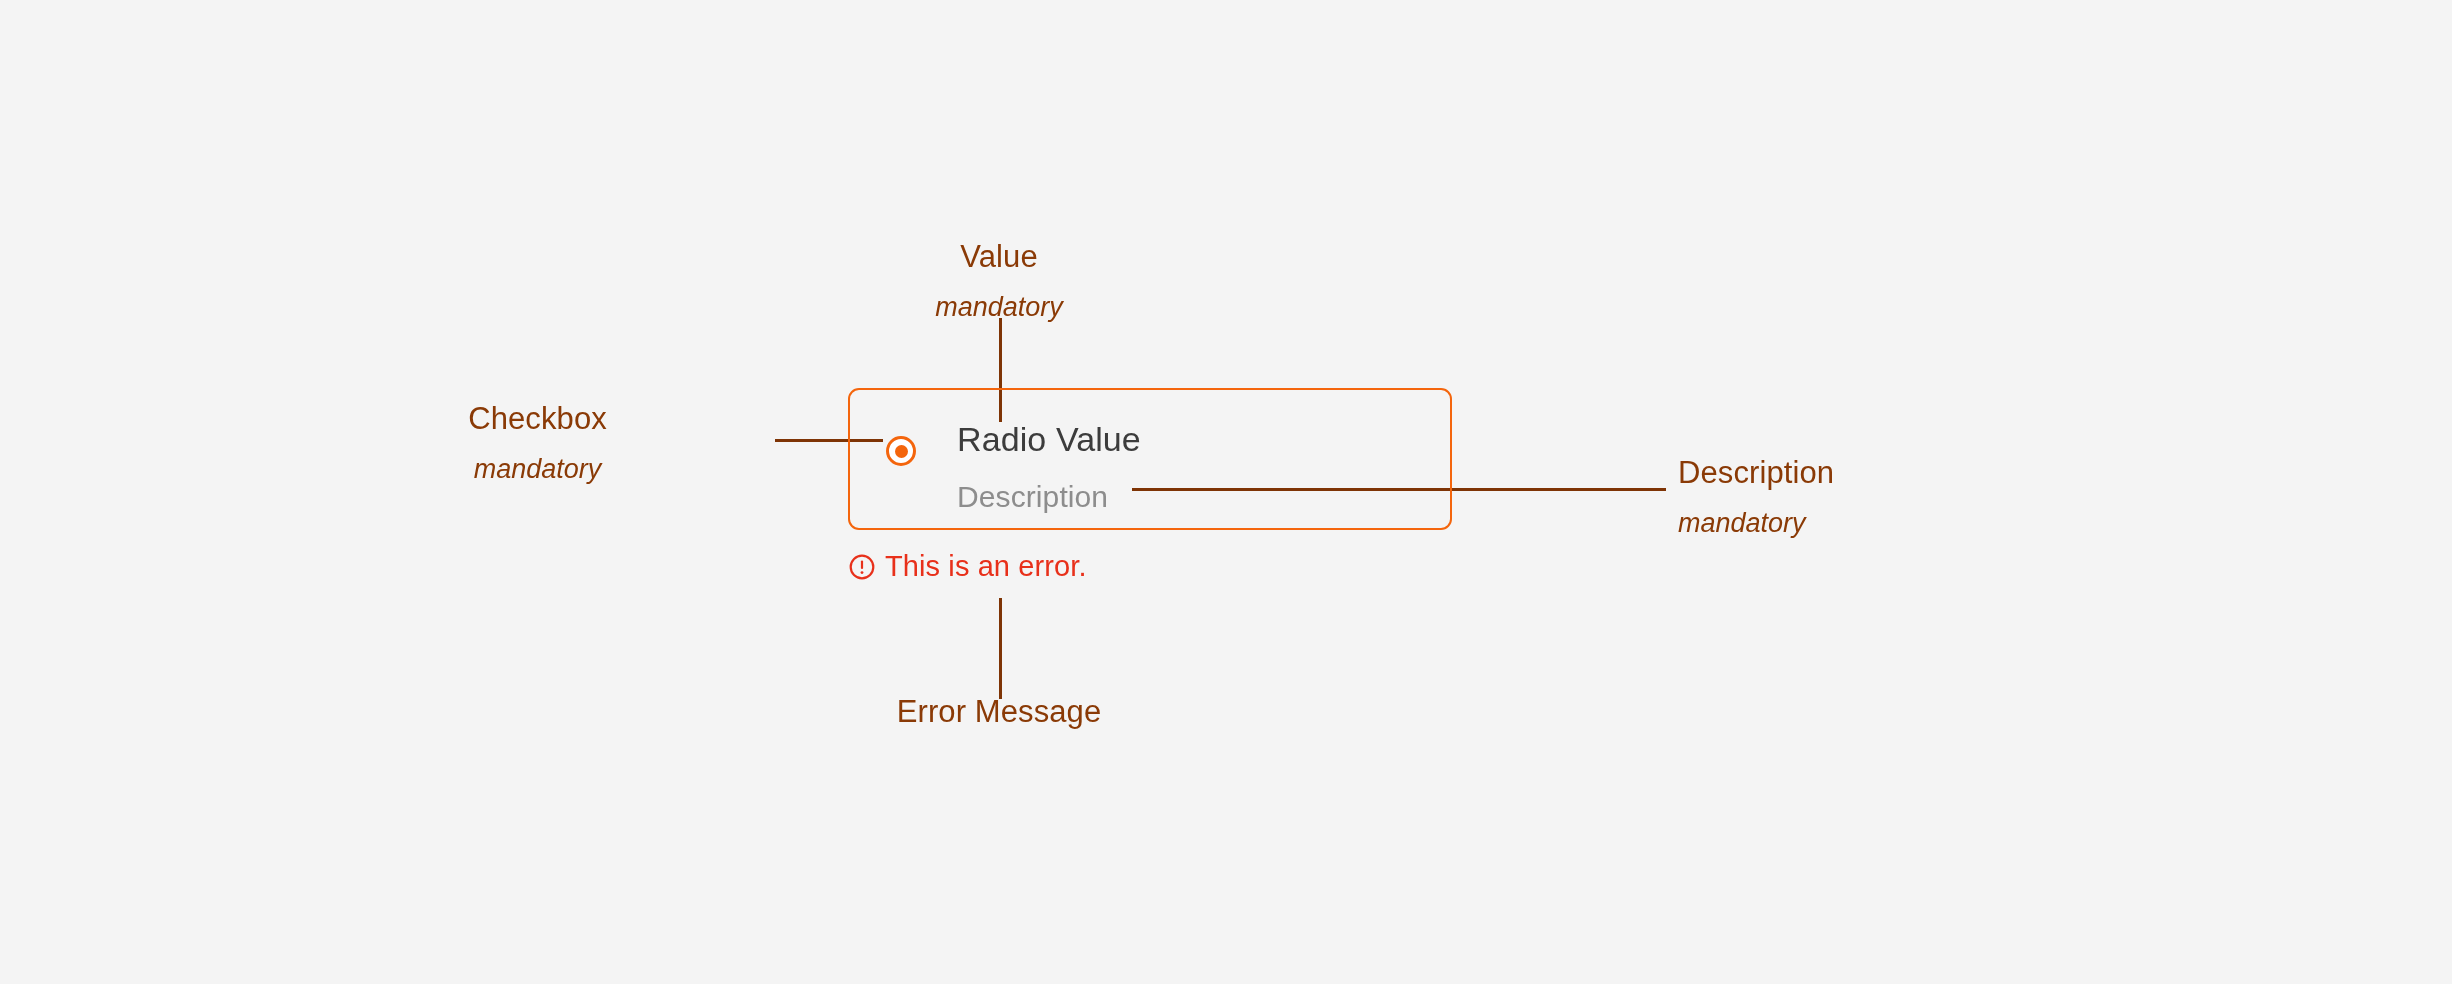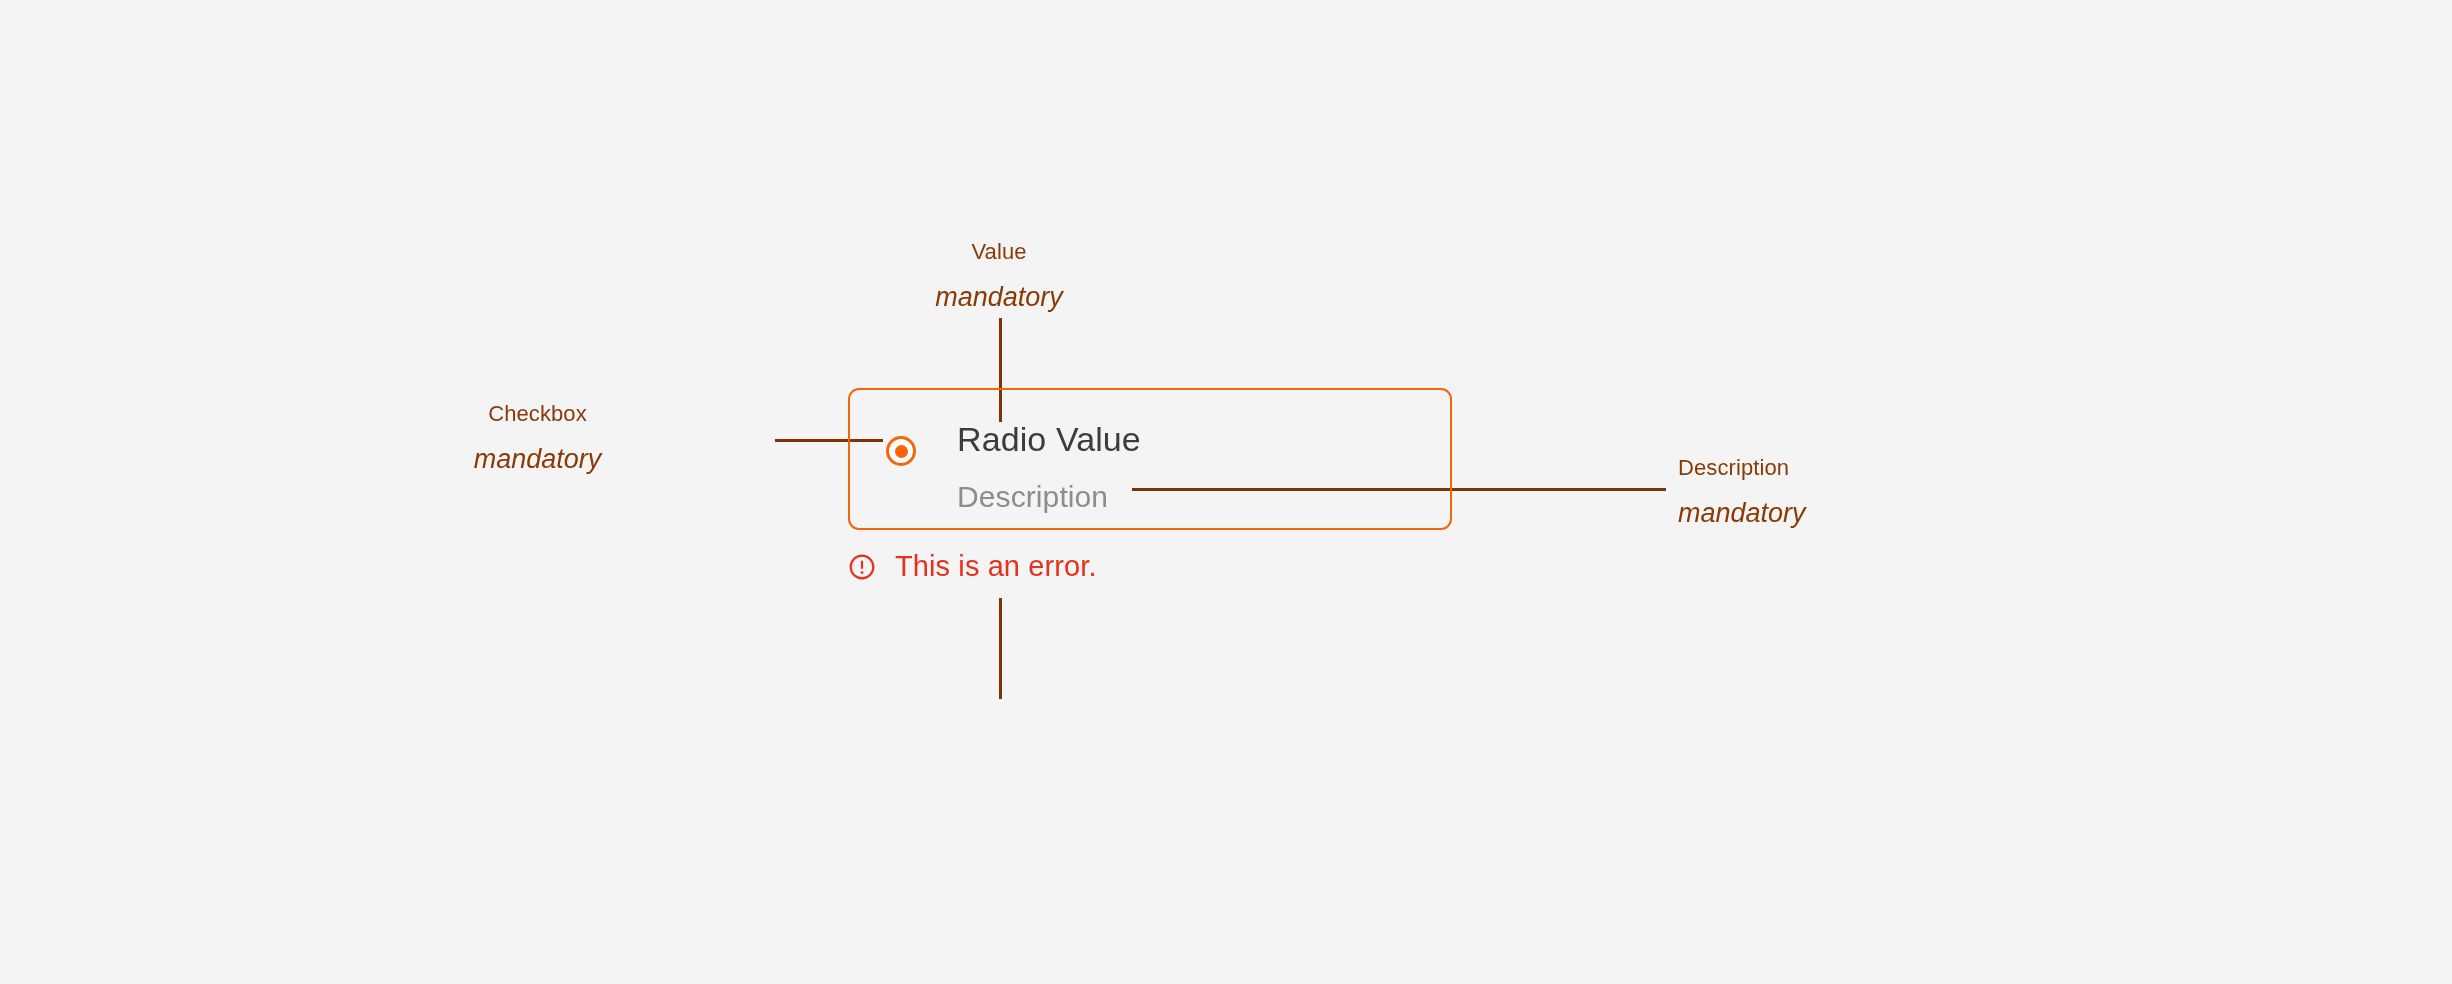--- a/index.html
+++ b/index.html
@@ -23,21 +23,21 @@
   
   .anno {
     position: absolute;
     color: #8a3a06;
     line-height: 1.12;
     white-space: nowrap;
     user-select: none;
   }
   .anno .anno-title {
     display: block;
-    font-size: 22px;
+    font-size: 31px;
     font-weight: 400;
     letter-spacing: 0.1px;
     color: #8a3a06;
   }
   .anno .anno-sub {
     display: block;
     font-size: 27px;
     font-style: italic;
     font-weight: 400;
     color: #8a3a06;
@@ -109,21 +109,21 @@
     letter-spacing: 0.1px;
   }
 
   
   #error-row {
     position: absolute;
     left: 849px;
     top: 552px;
     display: flex;
     align-items: center;
-    gap: 20px;
+    gap: 10px;
     z-index: 6;
   }
   #error-icon {
     width: 26px;
     height: 26px;
     flex: none;
     display: block;
   }
   #error-text {
     font-size: 29px;
@@ -177,15 +177,16 @@
     <span class="anno-title">Checkbox</span>
     <span class="anno-sub">mandatory</span>
   </div>
 
   <div class="anno align-left" style="left:1678px; top:456px; width:460px;">
     <span class="anno-title">Description</span>
     <span class="anno-sub">mandatory</span>
   </div>
 
   <div class="anno align-center" style="left:819px; top:695px; width:360px;">
+    <span class="anno-title">Error Message</span>
   </div>
 
 </div>
 
 </body></html>

